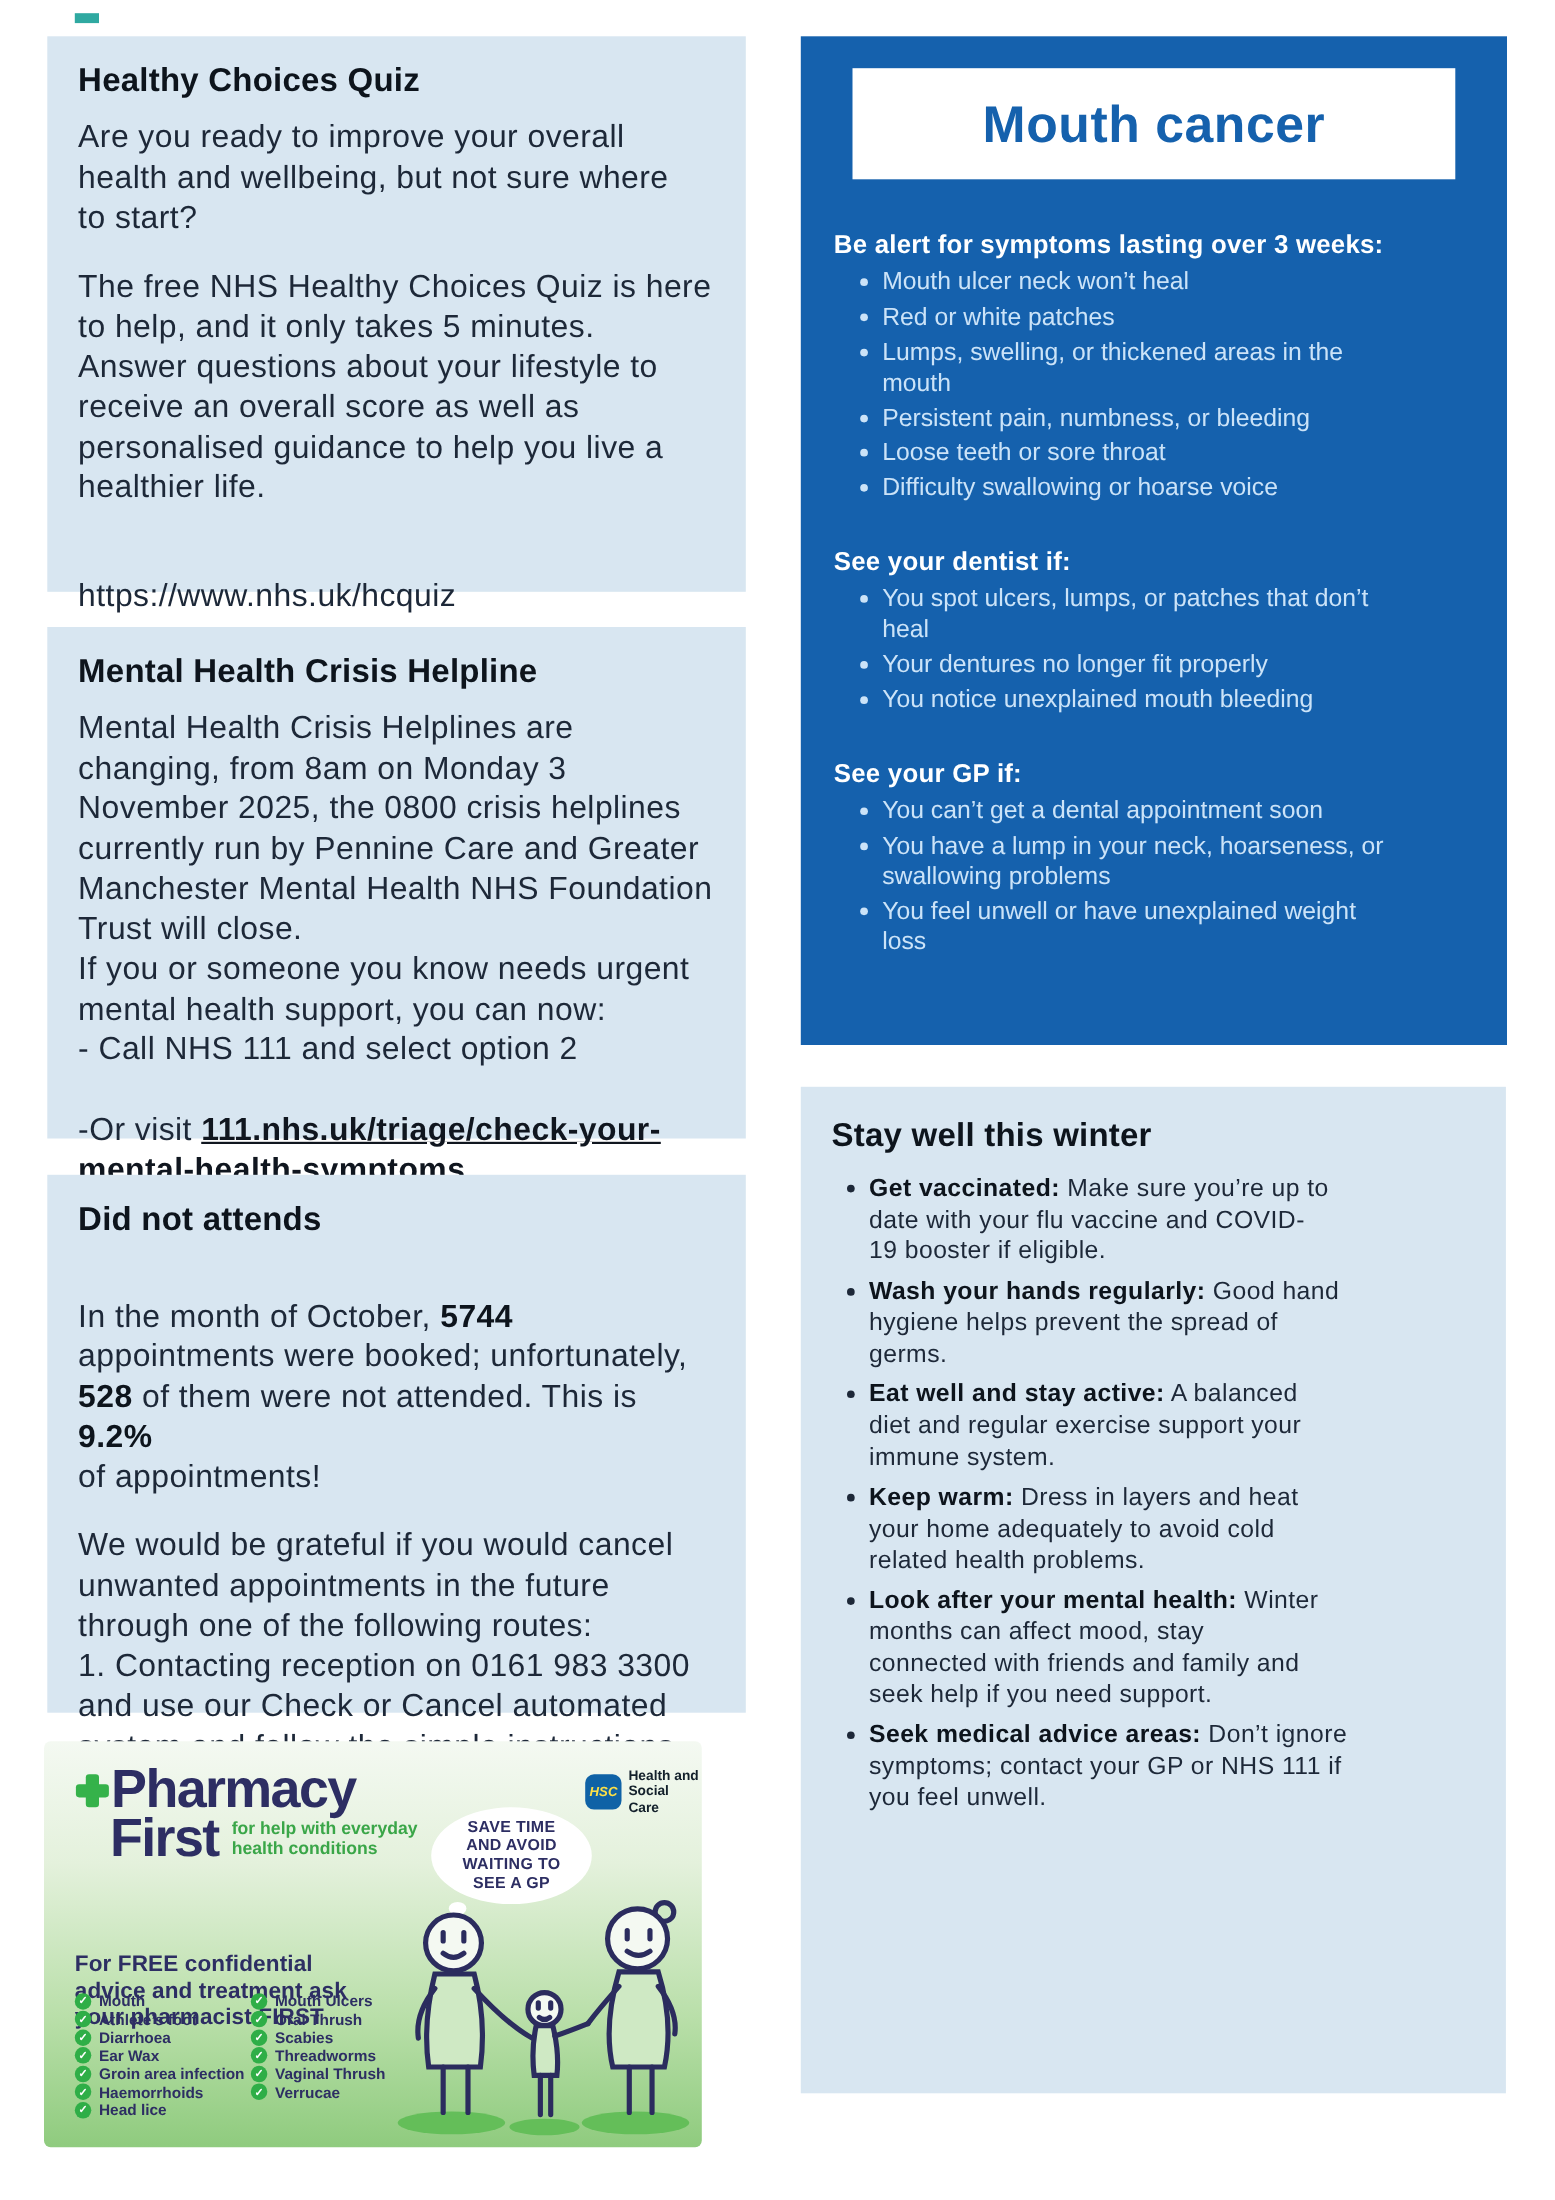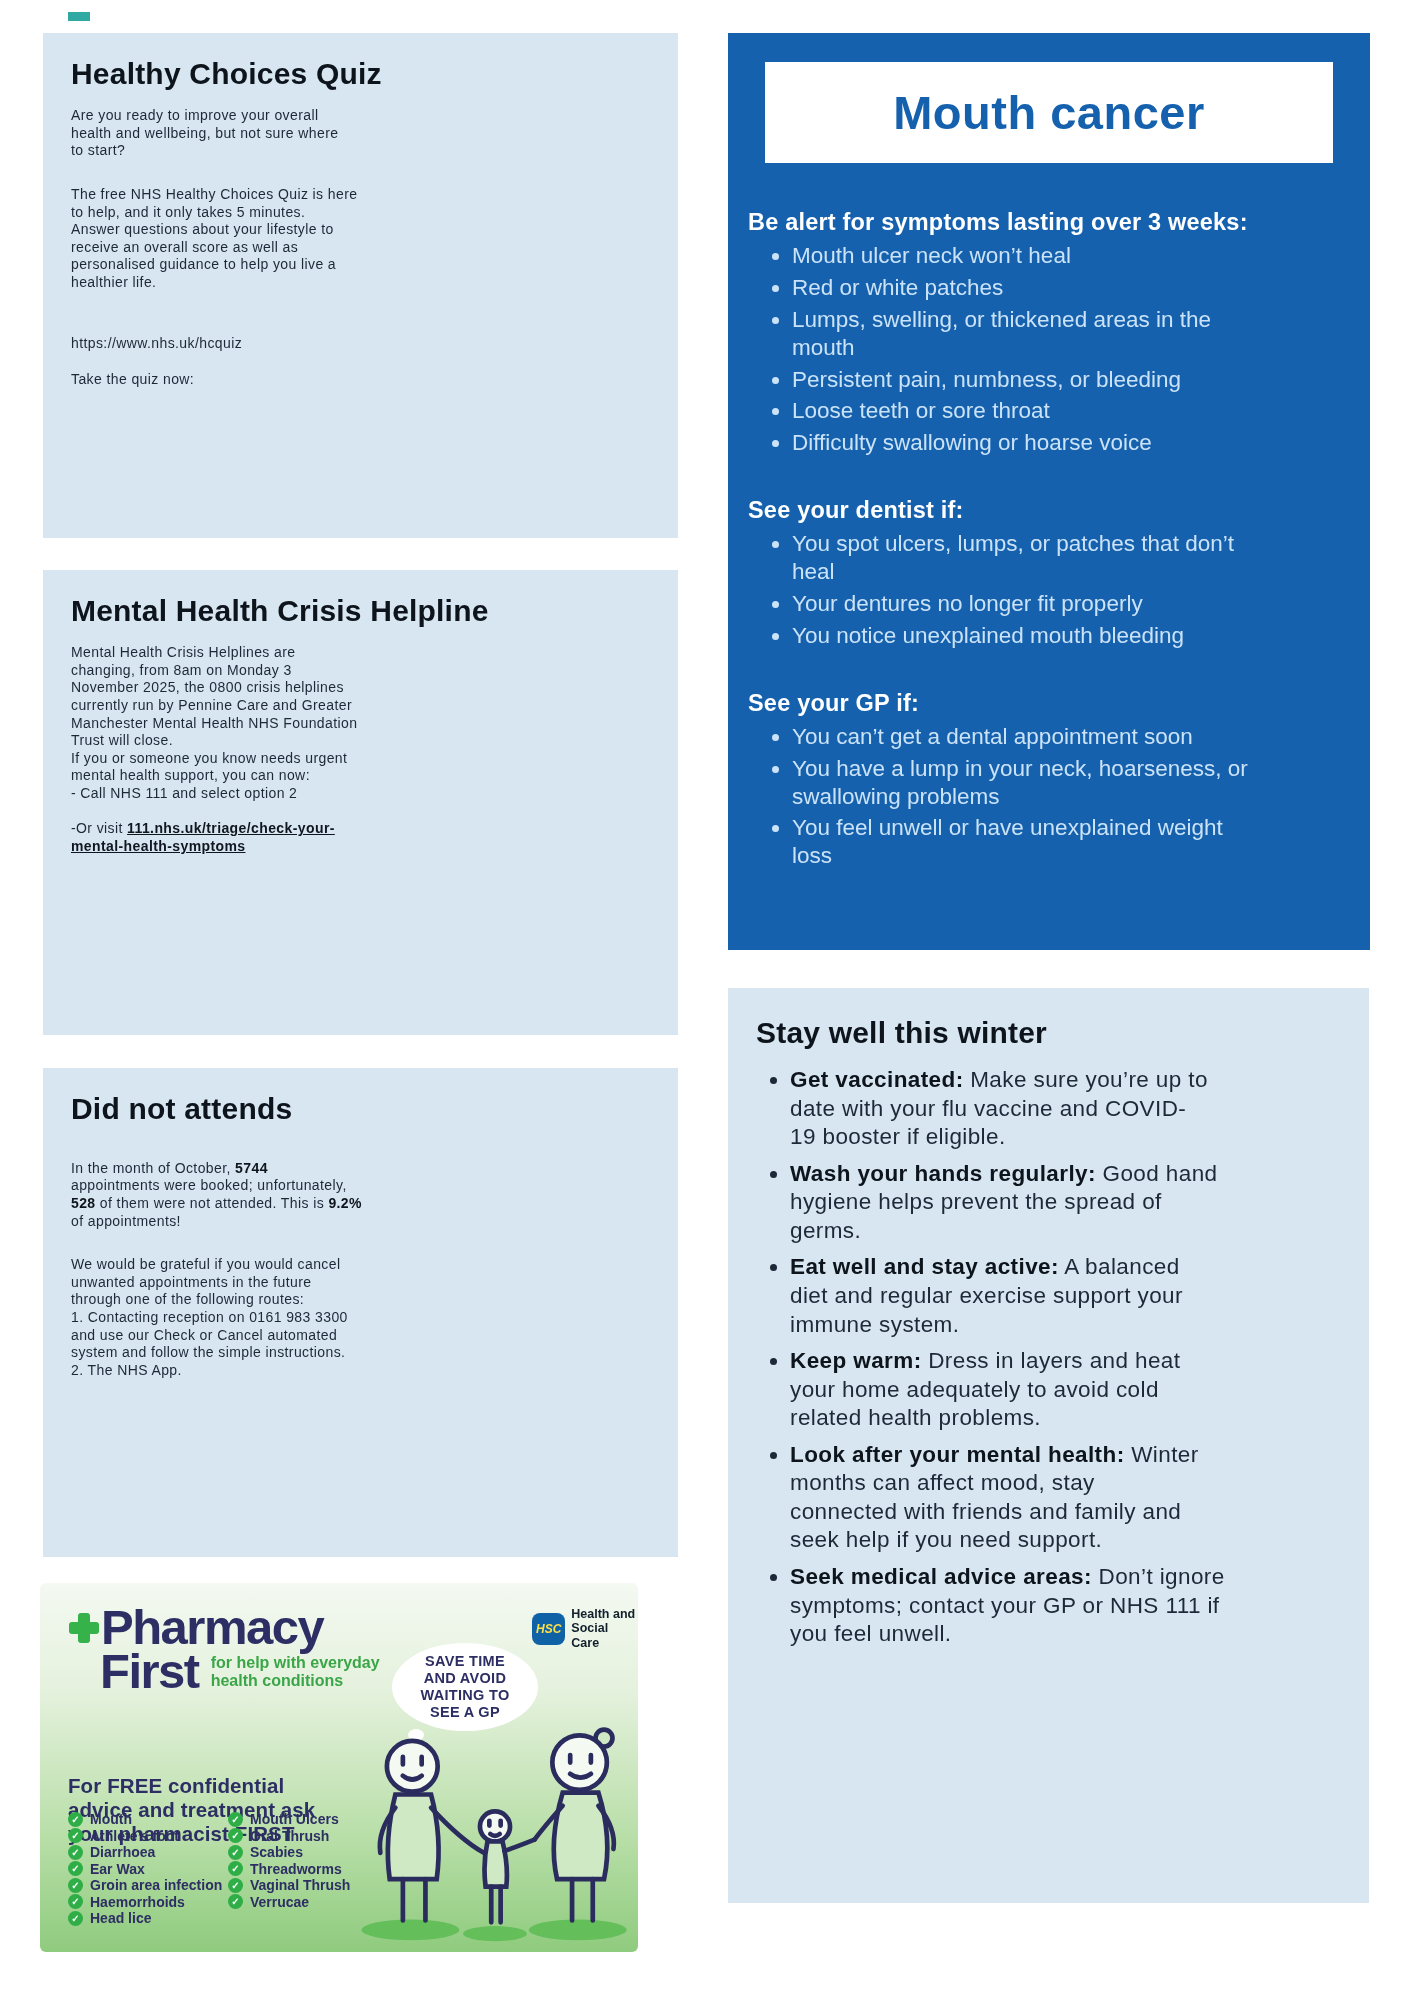--- a/index.html
+++ b/index.html
@@ -6,39 +6,39 @@
   html,body { margin:0; padding:0; background:#ffffff; }
   .page {
     position:relative; width:1414px; height:2000px; background:#ffffff;
     font-family:"Liberation Sans", sans-serif; overflow:hidden;
   }
   .dash { position:absolute; left:68px; top:12px; width:22px; height:9px; background:#2fa9a1; }
 
   
   .panel { position:absolute; background:#d8e6f1; box-sizing:border-box; padding:24px 28px; color:#1d2838; }
   .panel h2 { margin:0 0 16px; font-size:30px; font-weight:800; color:#0d141c; letter-spacing:0.2px; }
-  .panel p { margin:0 0 26px; font-size:14px; line-height:1.26; letter-spacing:0.4px; white-space:pre-line; }
+  .panel p { margin:0 0 26px; font-size:29px; line-height:1.26; letter-spacing:0.4px; white-space:pre-line; }
   .panel p.tight { margin:0; }
   .blk { display:block; }
   .link-bold { font-weight:800; text-decoration:underline; color:#10161f; }
   b { font-weight:800; color:#0d141c; }
 
   #panel-hq  { left:43px;  top:33px;   width:635px; height:505px; }
   #panel-mh  { left:43px;  top:570px;  width:635px; height:465px; }
   #panel-dna { left:43px;  top:1068px; width:635px; height:489px; }
   #panel-sw  { left:728px; top:988px;  width:641px; height:915px; padding-top:28px; }
 
   #panel-sw p.intro { margin:0 0 6px; }
   #panel-sw ul { margin:0; padding-left:34px; }
   #panel-sw li { font-size:22.5px; line-height:1.27; letter-spacing:0.4px; margin:0 0 8px;
                  white-space:pre-line; color:#1d2838; }
 
   
   #panel-mc { position:absolute; left:728px; top:33px; width:642px; height:917px;
-              background:#1561ad; box-sizing:border-box; padding:29px 20px; overflow:hidden; }
+              background:#1561ad; box-sizing:border-box; padding:29px 30px; overflow:hidden; }
   .mc-title-box { background:#ffffff; margin:0 17px 46px 17px; height:101px;
                   display:flex; align-items:center; justify-content:center; }
   .mc-title-box h1 { margin:0; font-size:47px; font-weight:800; color:#1561ad; letter-spacing:0.5px; }
   #panel-mc h3 { margin:0 0 6px; font-size:23.5px; font-weight:700; color:#ffffff; letter-spacing:0.2px; }
   #panel-mc ul { margin:0 0 40px; padding-left:44px; }
   #panel-mc li { font-size:22.5px; line-height:1.24; color:#cbe3f8; white-space:pre-line; margin-bottom:4px; }
 
   
   #poster { position:absolute; left:40px; top:1583px; width:598px; height:369px; border-radius:6px;
             background:linear-gradient(180deg,#f4f9f2 0%,#e4f1dc 30%,#b9dfa9 68%,#8fcb7e 100%);

